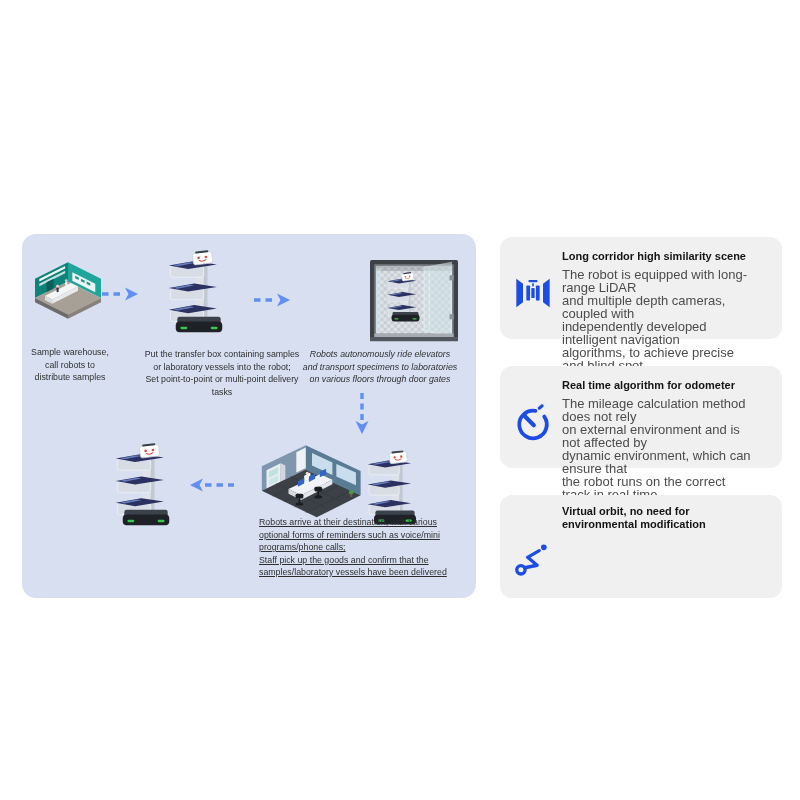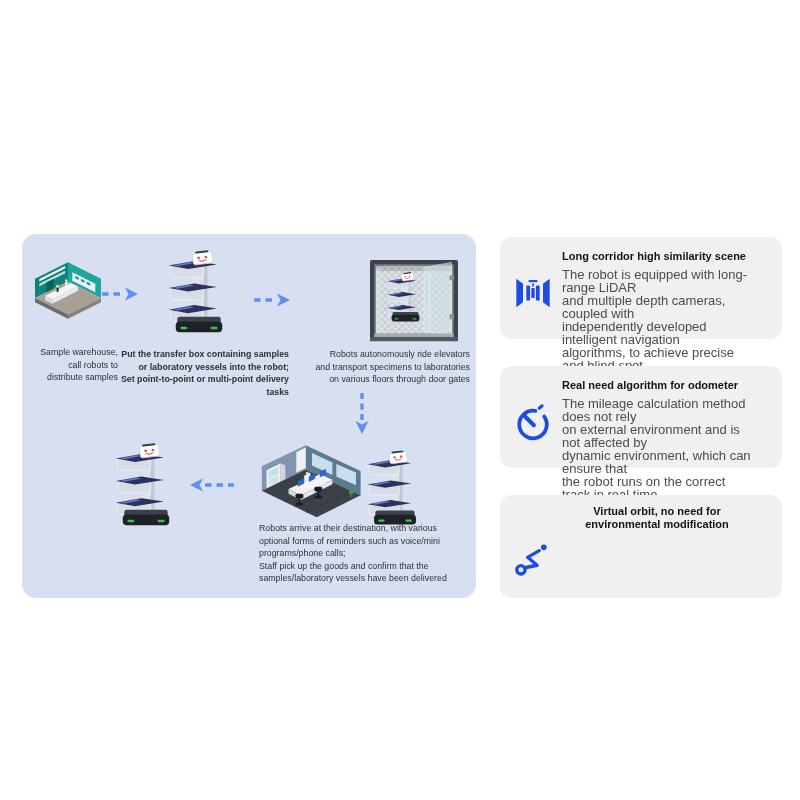--- a/index.html
+++ b/index.html
@@ -4,45 +4,45 @@
 <style>
   html,body{margin:0;padding:0;background:#ffffff;}
   .canvas{position:relative;width:800px;height:800px;background:#ffffff;overflow:hidden;
           font-family:"Liberation Sans", sans-serif;}
   
   .panel{position:absolute;left:22px;top:234px;width:454px;height:364px;
          background:#d7dff1;border-radius:14px;}
   .illus{position:absolute;}
   .illus svg{display:block;width:100%;height:100%;}
   .caption{position:absolute;font-size:8.8px;line-height:12.5px;color:#2f2f2f;
-           text-align:right;white-space:pre-line;}
+           text-align:center;white-space:pre-line;}
   .caption.left-align{text-align:left;}
   .arrow{position:absolute;}
   .arrow svg{display:block;width:100%;height:100%;}
   
   .warehouse{left:10px;top:26px;width:72px;height:66px;}
   .robot-1{left:146px;top:16px;width:62px;height:87px;}
   .elevator{left:348px;top:26px;width:88px;height:83px;}
   .robot-2{left:93px;top:209px;width:62px;height:87px;}
   .lab{left:238px;top:208px;width:104px;height:80px;}
   .robot-3{left:345px;top:216px;width:56px;height:79px;}
   .arrow-1{left:79px;top:52px;width:38px;height:16px;}
   .arrow-2{left:231px;top:58px;width:38px;height:16px;}
   .arrow-down{left:332px;top:158px;width:16px;height:44px;}
   .arrow-left{left:166px;top:243px;width:47px;height:16px;}
   .cap-1{left:0px;top:112px;width:96px;}
-  .cap-2{left:87px;top:114px;width:180px;font-weight:bold;}
-  .cap-3{left:268px;top:114px;width:180px;}
-  .cap-4{left:237px;top:288px;width:206px;}
+  .cap-2{left:110px;top:114px;width:180px;}
+  .cap-3{left:268px;top:114px;width:180px;font-style:italic;}
+  .cap-4{left:237px;top:282px;width:206px;text-decoration:underline;}
   .cap-5{left:23px;top:306px;width:180px;}
   
   .card{position:absolute;left:500px;width:256px;background:#f0f0f1;border-radius:12px;padding-left:26px;}
   .card-1{top:237px;height:102px;}
   .card-2{top:366px;height:102px;}
-  .card-3{top:495px;height:103px;text-align:center;}
+  .card-3{top:495px;height:103px;}
   .card-icon{position:absolute;left:13px;top:36px;width:40px;height:40px;}
   .card-3 .card-icon{top:44px;}
   .card-icon svg{display:block;width:100%;height:100%;}
   .card-title{position:absolute;left:62px;top:13px;width:190px;font-size:11px;
               font-weight:bold;color:#141414;line-height:13px;white-space:pre-line;}
   .card-3 .card-title{top:10px;}
   .card-body{position:absolute;left:62px;top:31px;width:192px;font-size:13px;
              line-height:13px;color:#4c4c4c;white-space:pre-line;}
   .card-3 .card-body{top:44px;}
 </style>
@@ -257,21 +257,21 @@
   </div>
 
   <div class="card card-2">
     <div class="card-icon">
       <svg viewBox="0 0 48 48" fill="none" stroke="#1d4ce4">
         <path d="M37.5 17.5 A 16.5 16.5 0 1 1 26.9 10.75" stroke-width="4.5" stroke-linecap="round"></path>
         <line x1="31.5" y1="7.5" x2="35" y2="4.5" stroke-width="3.6" stroke-linecap="round"></line>
         <line x1="25" y1="28" x2="14.5" y2="17.5" stroke-width="5" stroke-linecap="round"></line>
       </svg>
     </div>
-    <div class="card-title">Real need algorithm for odometer</div>
+    <div class="card-title">Real time algorithm for odometer</div>
     <div class="card-body">The mileage calculation method does not rely
 on external environment and is not affected by
 dynamic environment, which can ensure that
 the robot runs on the correct track in real time
 and accurately reaches the destination.</div>
   </div>
 
   <div class="card card-3">
     <div class="card-icon">
       <svg viewBox="0 0 48 48" fill="none" stroke="#1d4ce4">

